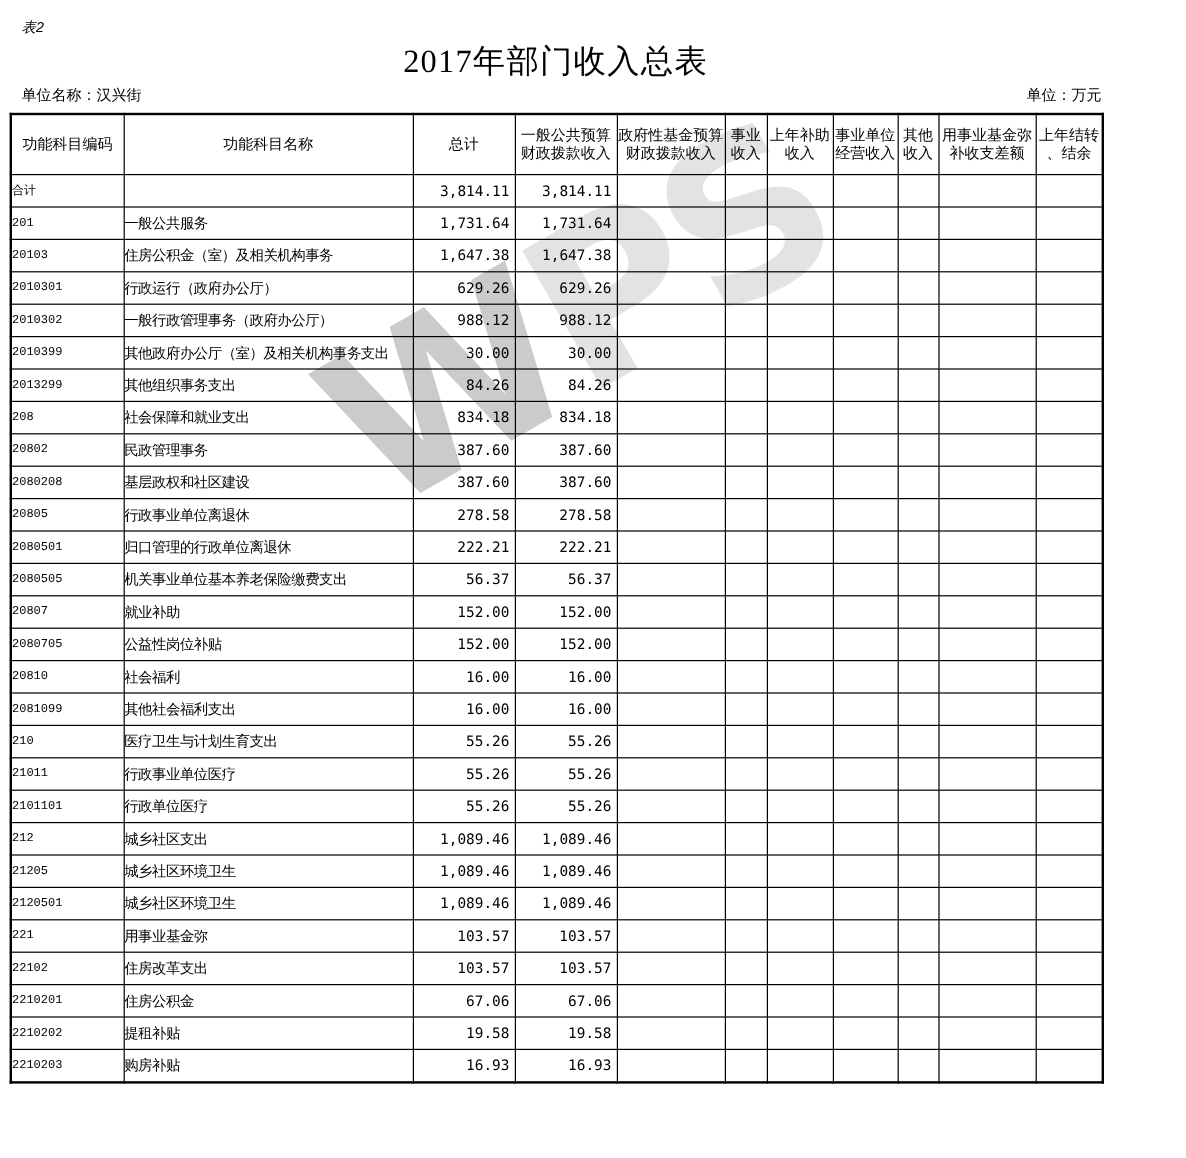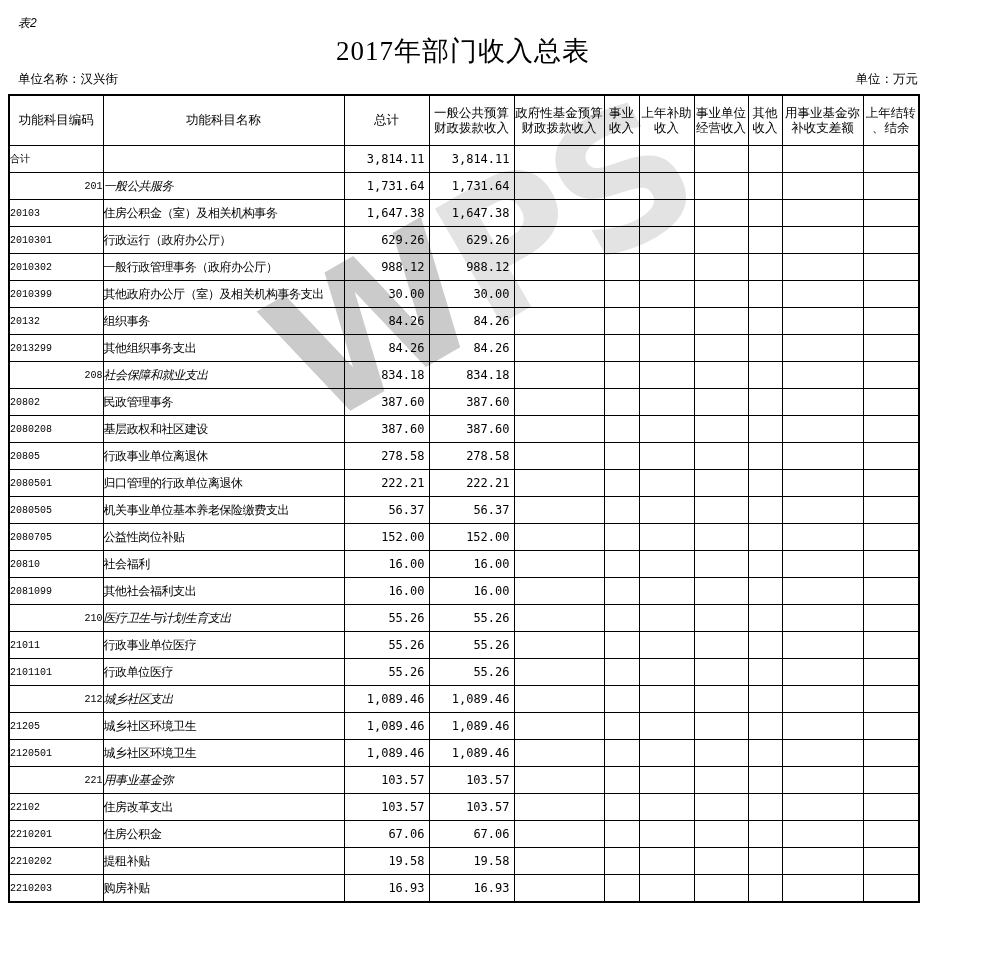--- a/index.html
+++ b/index.html
@@ -42,24 +42,24 @@
   .income td {
     height:26px; font-size:12.5px; vertical-align:middle; white-space:nowrap;
   }
   .income td.code { font-family:Liberation Mono, monospace; font-size:10px; }
   .income td.name { font-size:12px; letter-spacing:-0.4px; }
   .income td.num  {
     text-align:right; padding-right:4px;
     font-family:"DejaVu Sans Mono","Liberation Mono",monospace; font-size:12px;
   }
   
-  .cl0 { padding-left:4px; } .cl1 { padding-left:5px;text-align:right; }
+  .cl0 { padding-left:4px; } .cl1 { padding-left:5px; }
   .cl2 { padding-left:28px; } .cl3 { padding-left:39px; }
   
-  .nl0 { padding-left:3px; } .nl1 { padding-left:3px;font-style:italic; }
+  .nl0 { padding-left:3px; } .nl1 { padding-left:3px; }
   .nl2 { padding-left:11px; } .nl3 { padding-left:21px; }
 </style>
 </head>
 <body>
 
 <div class="watermark">
   <span style="color: rgb(203, 203, 203);">W</span>
     <span style="color: rgb(227, 227, 227);">PS</span>
 </div>
 
@@ -180,33 +180,20 @@
         <td class="num">30.00</td>
         <td class="num"></td>
         <td class="num"></td>
         <td class="num"></td>
         <td class="num"></td>
         <td class="num"></td>
         <td class="num"></td>
         <td class="num"></td>
       </tr>
       <tr>
-        <td class="code cl2">20132</td>
-        <td class="name nl2">组织事务</td>
-        <td class="num">84.26</td>
-        <td class="num">84.26</td>
-        <td class="num"></td>
-        <td class="num"></td>
-        <td class="num"></td>
-        <td class="num"></td>
-        <td class="num"></td>
-        <td class="num"></td>
-        <td class="num"></td>
-      </tr>
-      <tr>
         <td class="code cl3">2013299</td>
         <td class="name nl3">其他组织事务支出</td>
         <td class="num">84.26</td>
         <td class="num">84.26</td>
         <td class="num"></td>
         <td class="num"></td>
         <td class="num"></td>
         <td class="num"></td>
         <td class="num"></td>
         <td class="num"></td>
@@ -284,20 +271,33 @@
         <td class="num">56.37</td>
         <td class="num"></td>
         <td class="num"></td>
         <td class="num"></td>
         <td class="num"></td>
         <td class="num"></td>
         <td class="num"></td>
         <td class="num"></td>
       </tr>
       <tr>
+        <td class="code cl2">20807</td>
+        <td class="name nl2">就业补助</td>
+        <td class="num">152.00</td>
+        <td class="num">152.00</td>
+        <td class="num"></td>
+        <td class="num"></td>
+        <td class="num"></td>
+        <td class="num"></td>
+        <td class="num"></td>
+        <td class="num"></td>
+        <td class="num"></td>
+      </tr>
+      <tr>
         <td class="code cl3">2080705</td>
         <td class="name nl3">公益性岗位补贴</td>
         <td class="num">152.00</td>
         <td class="num">152.00</td>
         <td class="num"></td>
         <td class="num"></td>
         <td class="num"></td>
         <td class="num"></td>
         <td class="num"></td>
         <td class="num"></td>

